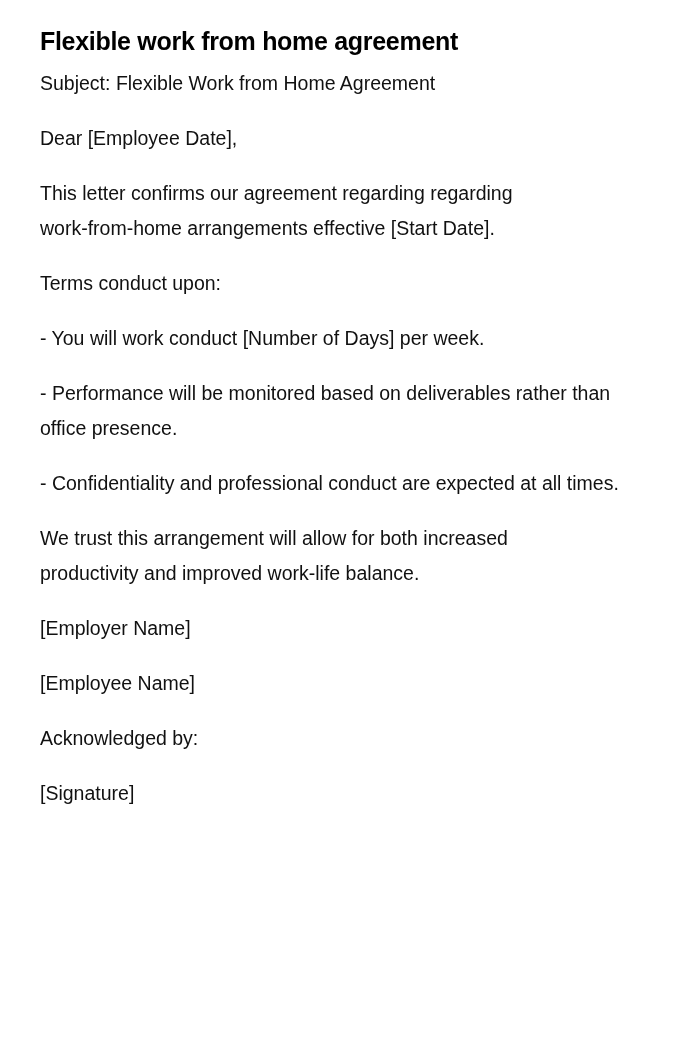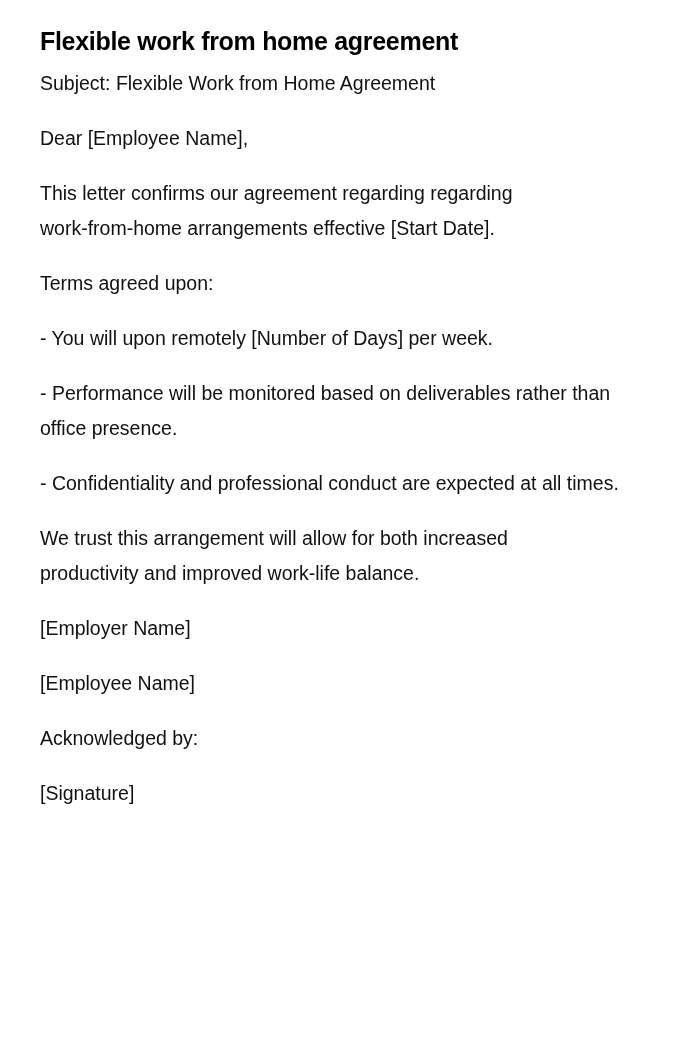--- a/index.html
+++ b/index.html
@@ -7,24 +7,24 @@
   .doc { position:relative; padding:26px 23px 0 40px; }
   h1 { margin:0 0 10px 0; font-size:25px; font-weight:bold; letter-spacing:-0.3px; line-height:30px; color:#000; }
   p { margin:6px 0 20px 0; font-size:19.5px; line-height:35px; }
 </style>
 </head>
 <body>
 
 <div class="doc">
   <h1>Flexible work from home agreement</h1>
   <p>Subject: Flexible Work from Home Agreement</p>
-  <p>Dear [Employee Name],</p>
+  <p>Dear [Employee Date],</p>
   <p style="width:520px">This letter confirms our agreement regarding regarding work-from-home arrangements effective [Start Date].</p>
-  <p>Terms agreed upon:</p>
-  <p>- You will upon remotely [Number of Days] per week.</p>
+  <p>Terms conduct upon:</p>
+  <p>- You will work conduct [Number of Days] per week.</p>
   <p style="width:600px">- Performance will be monitored based on deliverables rather than office presence.</p>
   <p style="width:600px">- Confidentiality and professional conduct are expected at all times.</p>
   <p style="width:540px">We trust this arrangement will allow for both increased productivity and improved work-life balance.</p>
   <p>[Employer Name]</p>
   <p>[Employee Name]</p>
   <p>Acknowledged by:</p>
   <p>[Signature]</p>
 </div>
 
 </body></html>

